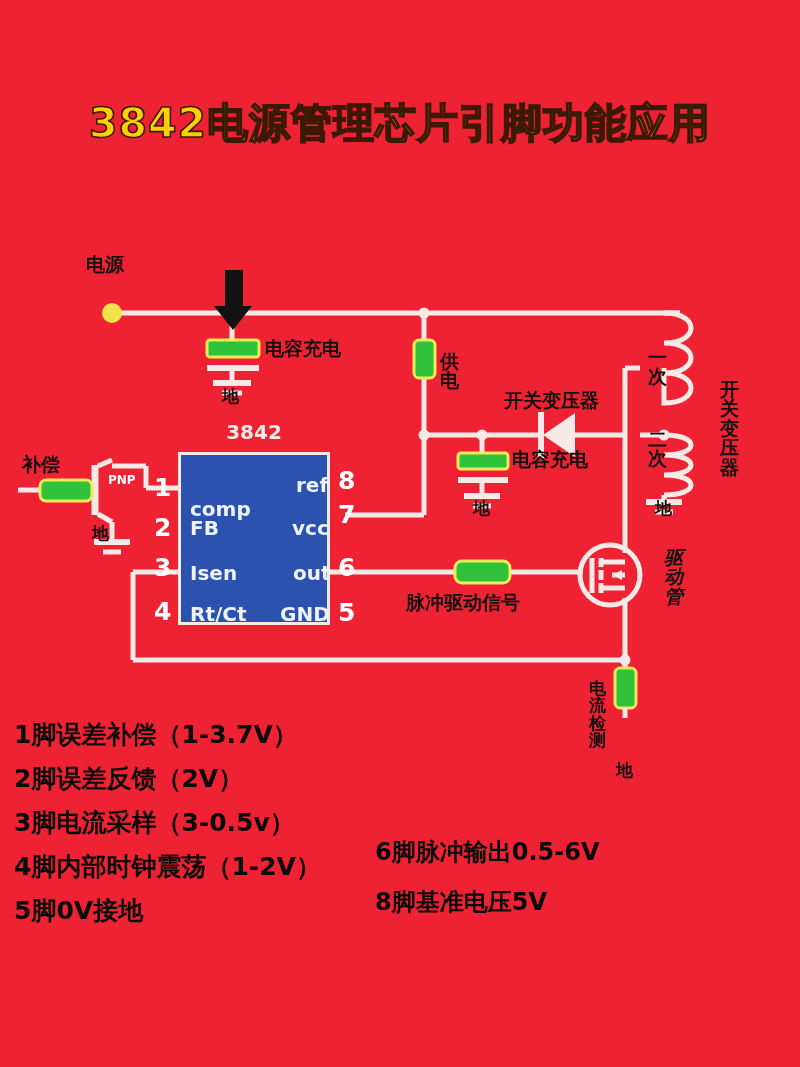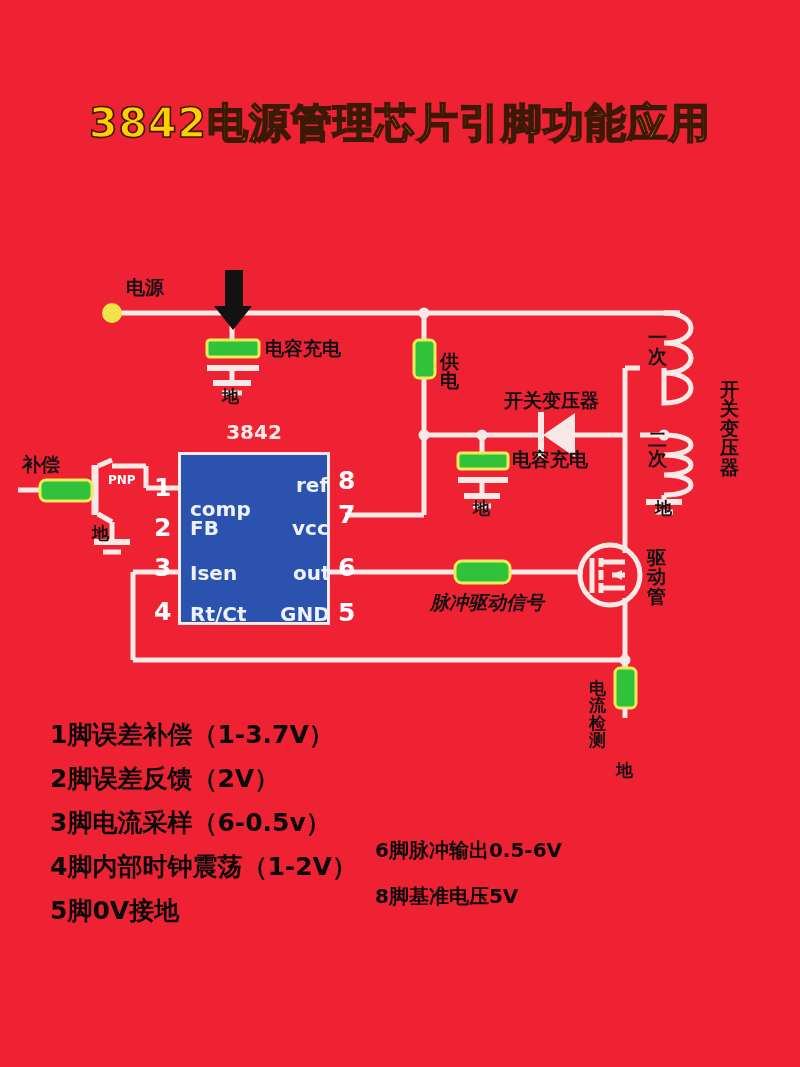--- a/index.html
+++ b/index.html
@@ -55,27 +55,27 @@
   }
   .pinlabel{
     position:absolute;color:#eef2ff;font-weight:bold;font-size:20px;
     white-space:nowrap;
   }
   .pinnum{
     position:absolute;color:#ffffff;font-weight:bold;font-size:25px;
   }
 
   
-  .notes-left{position:absolute;left:14px;top:722px;width:400px;margin-left:36px;}
+  .notes-left{position:absolute;left:14px;top:722px;width:400px;}
   .notes-right{position:absolute;left:375px;top:840px;width:420px;}
   .note{
     color:#0a0a0a;font-weight:bold;font-size:25px;
     line-height:1.0;margin-bottom:19px;white-space:nowrap;
   }
-  .notes-right .note{font-size:20px;margin-bottom:26px;}
+  .notes-right .note{font-size:24px;margin-bottom:26px;}
 </style>
 </head>
 <body>
 
 <div id="stage">
 
   <div class="title">3842电源管理芯片引脚功能应用</div>
 
   <svg id="schematic" viewBox="0 0 800 470">
     <g stroke="#f7e9e6" stroke-width="5" fill="none" stroke-linecap="butt">
@@ -208,51 +208,51 @@
         <path d="M601 338 H 625"></path>
         <path d="M612 325 H 625"></path>
       </g>
       <path d="M612 325 L 622 320 L 622 330 Z" fill="#f7e9e6"></path>
     </g>
 
     <rect x="615" y="418" width="21" height="40" rx="5" fill="#2fc23a" stroke="#eeea5a" stroke-width="3"></rect>
     <path d="M625 458 V 468" stroke="#f7e9e6" stroke-width="5" fill="none"></path>
   </svg>
 
-  <div class="lbl" style="left:86px;top:278px;margin-left:40px;">电源</div>
+  <div class="lbl" style="left:86px;top:255px;">电源</div>
 
   <div class="lbl" style="left:265px;top:339px;">电容充电</div>
 
   <div class="lbl sm" style="left:222px;top:388px;">地</div>
 
   <div class="lbl v" style="left:440px;top:352px;">供电</div>
 
   <div class="lbl" style="left:504px;top:391px;">开关变压器</div>
 
   <div class="lbl" style="left:512px;top:450px;">电容充电</div>
 
   <div class="lbl sm" style="left:473px;top:500px;">地</div>
 
-  <div class="lbl v" style="left:648px;top:328px;">一次</div>
+  <div class="lbl v" style="left:648px;top:348px;">一次</div>
 
   <div class="lbl v" style="left:648px;top:430px;">二次</div>
 
   <div class="lbl v" style="left:720px;top:380px;">开关变压器</div>
 
   <div class="lbl sm" style="left:655px;top:500px;">地</div>
 
   <div class="lbl" style="left:22px;top:455px;">补偿</div>
 
   <div class="lbl wh" style="left:108px;top:474px;font-size:12px;">PNP</div>
 
   <div class="lbl sm" style="left:92px;top:525px;">地</div>
 
-  <div class="lbl" style="left:430px;top:593px;font-style:italic;">脉冲驱动信号</div>
-
-  <div class="lbl v" style="left:647px;top:548px;">驱动管</div>
+  <div class="lbl" style="left:406px;top:593px;">脉冲驱动信号</div>
+
+  <div class="lbl v" style="left:664px;top:548px;font-style:italic;">驱动管</div>
 
   <div class="lbl v sm" style="left:589px;top:680px;">电流检测</div>
 
   <div class="lbl sm" style="left:616px;top:762px;">地</div>
 
   <div class="chipname">3842</div>
   <div class="chip"></div>
 
   <div class="pinlabel" style="left:190px;top:473px;margin-top:24px;">comp</div>
   <div class="pinlabel" style="left:190px;top:516px;">FB</div>
@@ -270,21 +270,21 @@
   <div class="pinnum" style="left:154px;top:597px;">4</div>
 
   <div class="pinnum" style="left:338px;top:466px;">8</div>
   <div class="pinnum" style="left:338px;top:500px;">7</div>
   <div class="pinnum" style="left:338px;top:553px;">6</div>
   <div class="pinnum" style="left:338px;top:598px;">5</div>
 
   <div class="notes-left">
     <div class="note">1脚误差补偿（1-3.7V）</div>
     <div class="note">2脚误差反馈（2V）</div>
-    <div class="note">3脚电流采样（6-0.5v）</div>
+    <div class="note">3脚电流采样（3-0.5v）</div>
     <div class="note">4脚内部时钟震荡（1-2V）</div>
     <div class="note">5脚0V接地</div>
   </div>
 
   <div class="notes-right">
     <div class="note">6脚脉冲输出0.5-6V</div>
     <div class="note">8脚基准电压5V</div>
   </div>
 
 </div>

